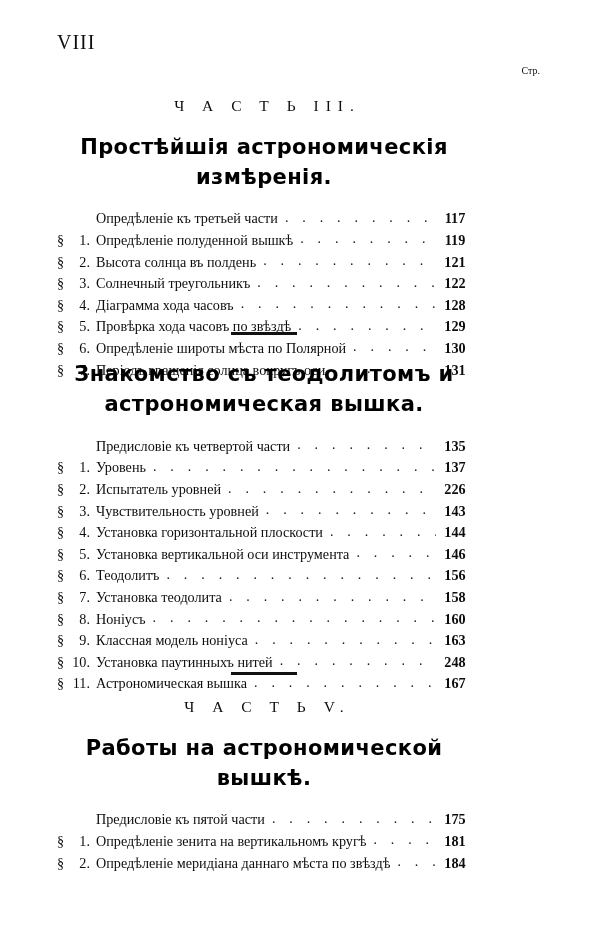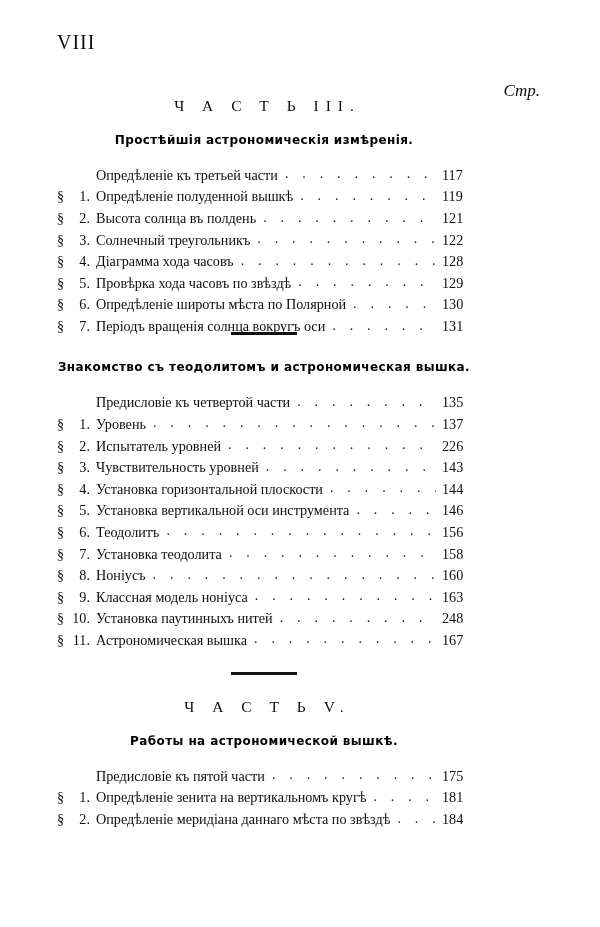--- a/index.html
+++ b/index.html
@@ -29,23 +29,22 @@
     position: absolute;
     left: 57px;
     top: 32px;
     font-size: 20px;
     letter-spacing: 1px;
     line-height: 1;
   }
   .col-head {
     position: absolute;
     right: 60px;
-    top: 82px;
-    font-size: 17px;
-    font-style: italic;
+    top: 66px;
+    font-size: 10px;
     line-height: 1;
   }
 
   
   .part {
     position: absolute;
     left: 0;
     width: 528px;
   }
   .part-3 { top: 98px; }
@@ -66,21 +65,21 @@
     text-indent: 7px;
     line-height: 1;
     margin-bottom: 18px;
     font-family: "Liberation Serif", "DejaVu Serif", serif;
   }
 
   .part-title {
     text-align: center;
     font-family: "DejaVu Sans", "Liberation Sans", sans-serif;
     font-weight: bold;
-    font-size: 12px;
+    font-size: 21px;
     letter-spacing: 0.4px;
     line-height: 1.45;
     margin: 0 40px 16px 40px;
     color: #000;
   }
 
   
   .toc {
     margin: 0;
     padding: 0 60px 0 57px;
@@ -124,24 +123,24 @@
     position: relative;
     top: -1.5px;
     color: #1a1a1a;
   }
   .leader::after {
     content: ". . . . . . . . . . . . . . . . . . . . . . . . . . . . . . . . . . . . . . . . . . . . . .";
   }
   .pg {
     flex: 0 0 auto;
     padding-left: 6px;
-    font-weight: normal;
+    font-weight: bold;
     font-size: 14.2px;
     min-width: 26px;
-    text-align: left;
+    text-align: center;
   }
 </style>
 </head>
 <body>
 
 <div class="page">
 
   <div class="folio">VIII</div>
   <div class="col-head">Стр.</div>
 

